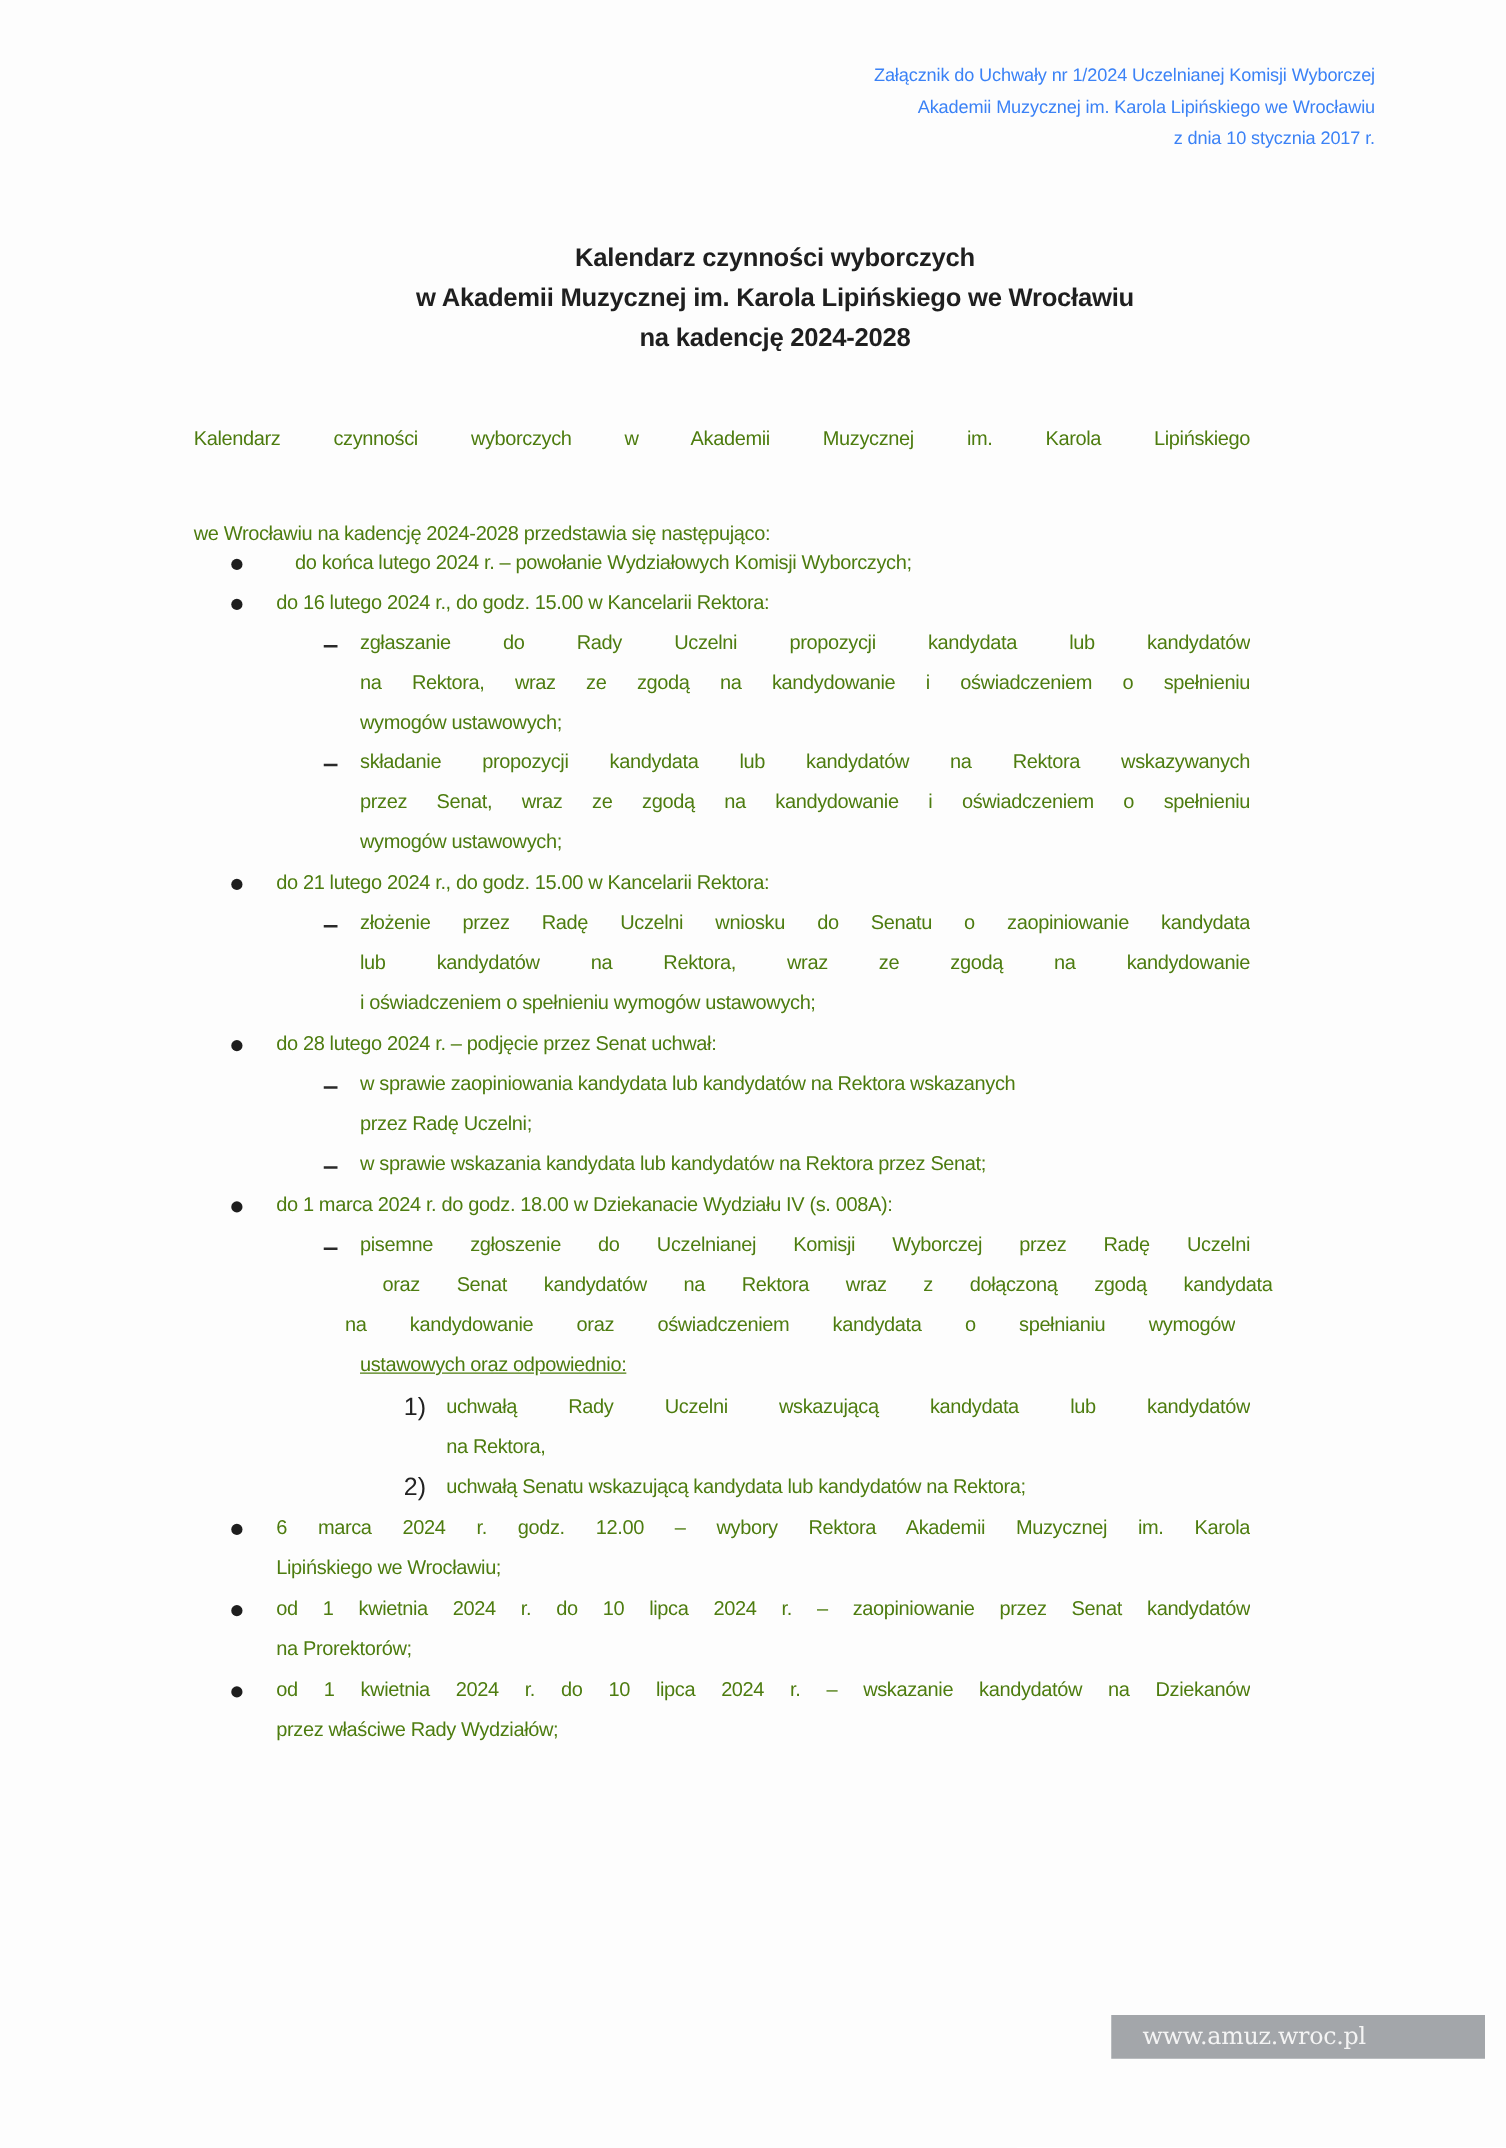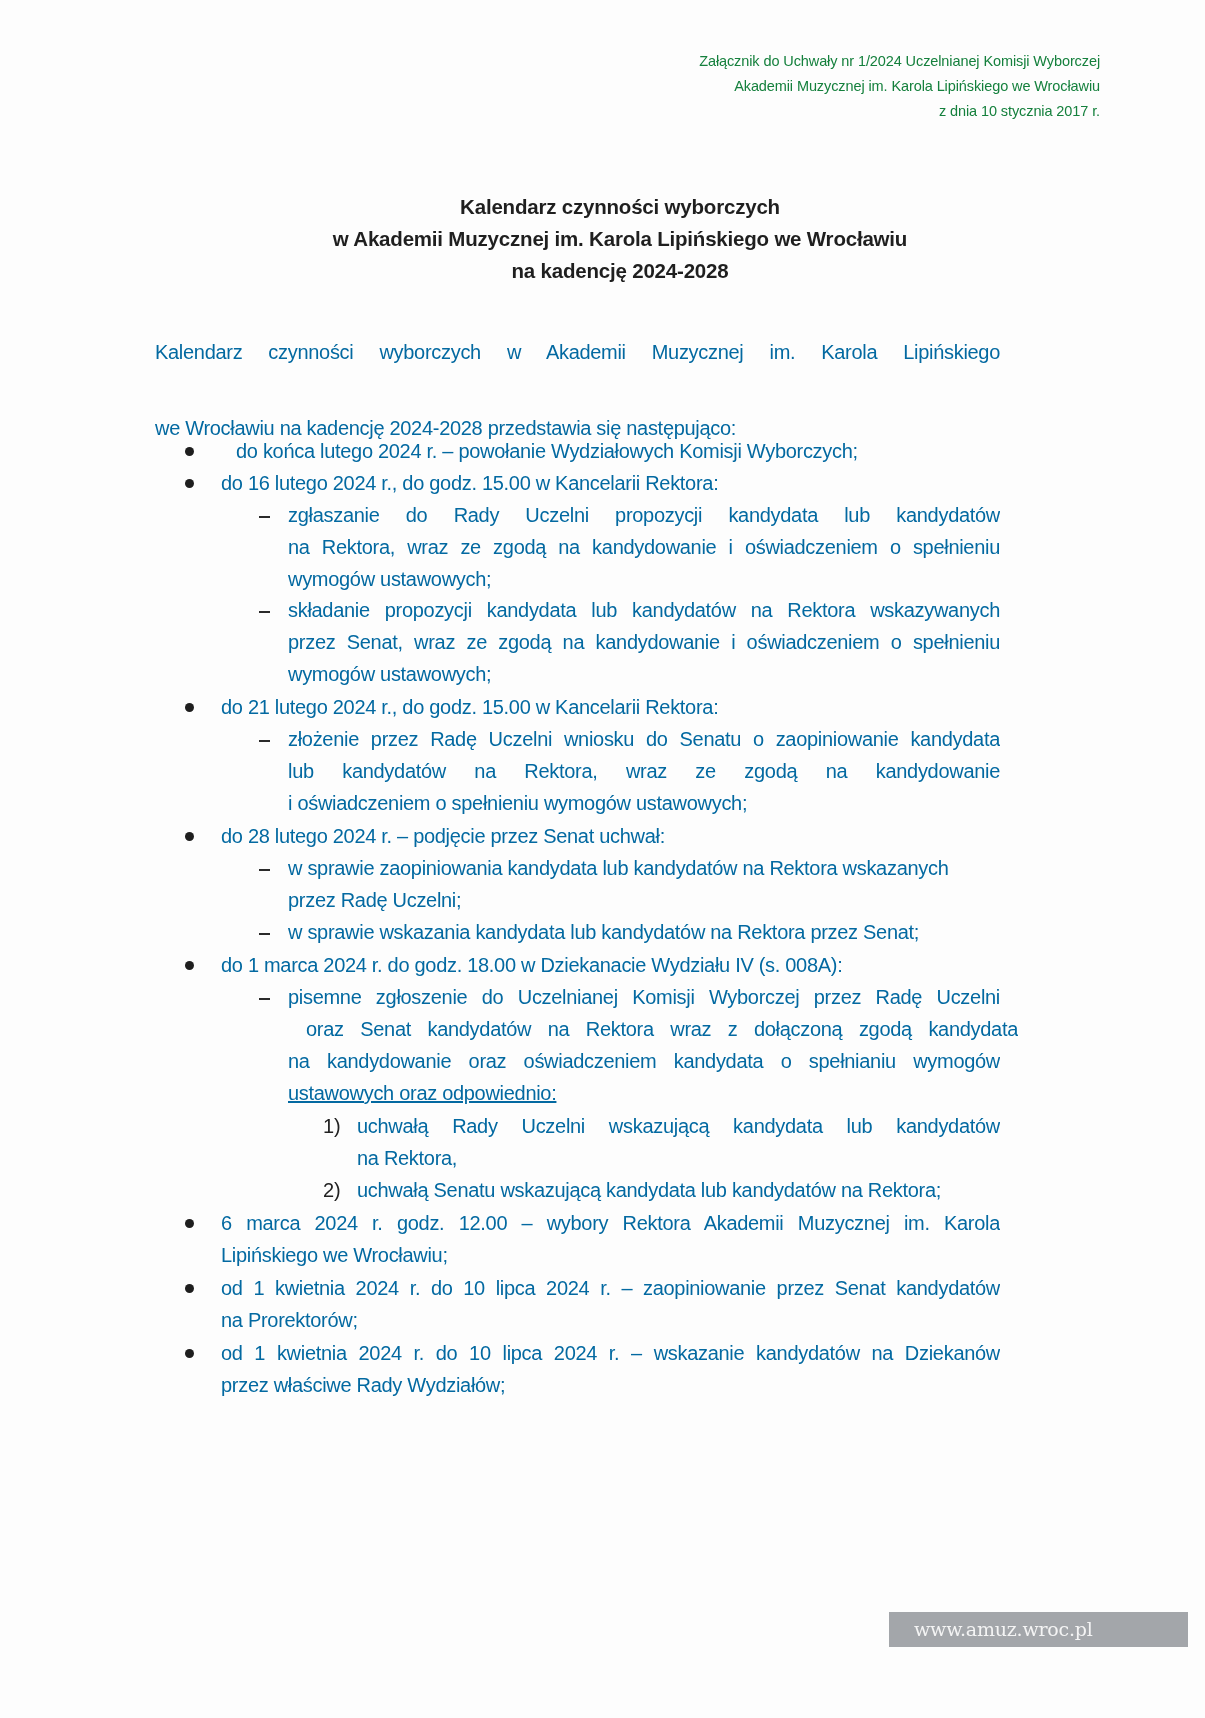--- a/index.html
+++ b/index.html
@@ -23,21 +23,21 @@
       background: #fdfdfd;
     }
     
     .attach {
       position: absolute;
       top: 49px;
       right: 105px;
       text-align: right;
       font-size: 14.5px;
       line-height: 25px;
-      color: #15803d;
+      color: #3b82f6;
       letter-spacing: -0.1px;
     }
     .attach div { white-space: nowrap; }
 
     
     .title {
       position: absolute;
       top: 191px;
       left: 0;
       width: 1240px;
@@ -52,25 +52,25 @@
 
     
     .body {
       position: absolute;
       left: 0;
       top: 0;
       width: 1205px;
     }
     .line {
       position: absolute;
-      font-size: 20px;
+      font-size: 16px;
       line-height: 24px;
       height: 24px;
       white-space: nowrap;
-      color: #0369a1;
+      color: #4d7c0f;
       letter-spacing: -0.3px;
     }
     .just {
       text-align: justify;
       text-align-last: justify;
       white-space: normal;
       overflow: hidden;
     }
     .bullet {
       position: absolute;
@@ -167,21 +167,21 @@
 
     <span class="dash" style="left:259px; top:933px;"></span>
     <div class="line" style="left:288px; top:920px;">w sprawie wskazania kandydata lub kandydatów na Rektora przez Senat;</div>
 
     <span class="bullet" style="left:185px; top:961px;"></span>
     <div class="line" style="left:221px; top:953px;">do 1 marca 2024 r. do godz. 18.00 w Dziekanacie Wydziału IV (s. 008A):</div>
 
     <span class="dash" style="left:259px; top:998px;"></span>
     <div class="line just" style="left:288px; top:985px; width:712px;">pisemne zgłoszenie do Uczelnianej Komisji Wyborczej przez Radę Uczelni</div>
     <div class="line just" style="left:288px; top:1017px; width:712px;margin-left:18px;">oraz Senat kandydatów na Rektora wraz z dołączoną zgodą kandydata</div>
-    <div class="line just" style="left:288px; top:1049px; width:712px;">na kandydowanie oraz oświadczeniem kandydata o spełnianiu wymogów</div>
+    <div class="line just" style="left:276px; top:1049px; width:712px;">na kandydowanie oraz oświadczeniem kandydata o spełnianiu wymogów</div>
     <div class="line" style="left:288px; top:1081px;text-decoration:underline;">ustawowych oraz odpowiednio:</div>
 
     <span class="num" style="left:323px; top:1114px;">1)</span>
     <div class="line just" style="left:357px; top:1114px; width:643px;">uchwałą Rady Uczelni wskazującą kandydata lub kandydatów</div>
     <div class="line" style="left:357px; top:1146px;">na Rektora,</div>
 
     <span class="num" style="left:323px; top:1178px;">2)</span>
     <div class="line" style="left:357px; top:1178px;">uchwałą Senatu wskazującą kandydata lub kandydatów na Rektora;</div>
 
     <span class="bullet" style="left:185px; top:1219px;"></span>

